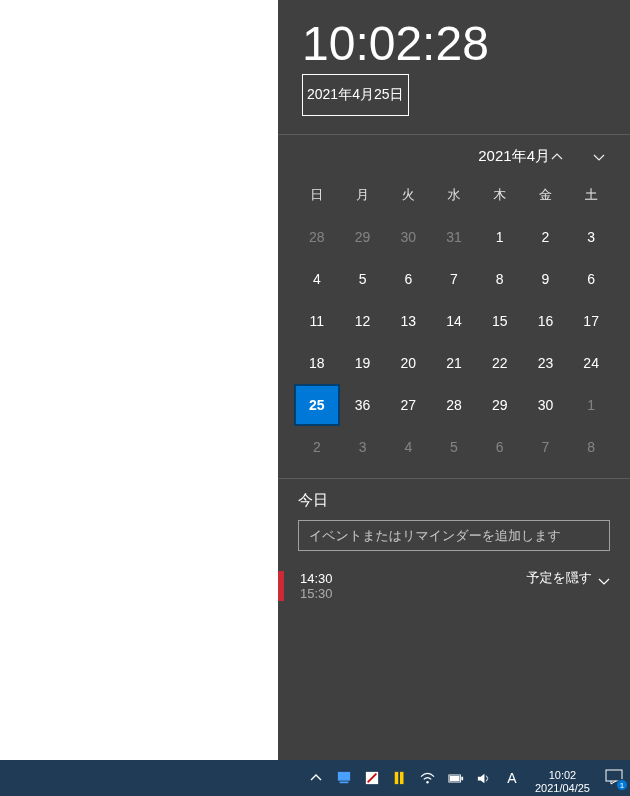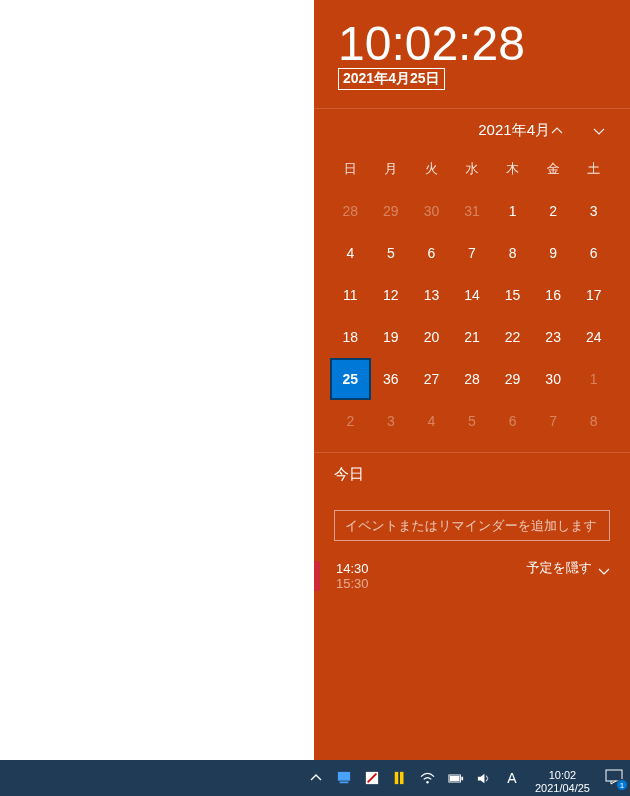--- a/index.html
+++ b/index.html
@@ -8,41 +8,40 @@
       height: 796px;
       background: #ffffff;
       font-family: "Segoe UI", "Yu Gothic UI", Meiryo, sans-serif;
       overflow: hidden;
       position: relative;
     }
     .flyout {
       position: absolute;
       right: 0;
       top: 0;
-      width: 316px;
+      width: 352px;
       height: 760px;
-      background: #c2410c;
+      background: #404040;
       color: #ffffff;
     }
     .clock-area {
       padding: 20px 24px 10px 24px;
     }
     .clock-time {
       font-size: 48px;
       font-weight: 200;
       letter-spacing: 0px;
       line-height: 1;
     }
     .clock-date {
       display: inline-block;
       font-size: 14px;
-      margin-top: 0;
+      margin-top: 6px;
       border: 1px solid #ffffff;
-      padding: 1px 4px;
-      font-weight: bold;
+      padding: 11px 4px;
     }
     .divider {
       border: none;
       border-top: 1px solid rgba(255,255,255,0.15);
       margin: 8px 0 0 0;
     }
     .month-row {
       display: flex;
       align-items: center;
       justify-content: flex-end;
@@ -77,21 +76,21 @@
       border: 2px solid #003e6e;
       line-height: 38px;
       font-weight: 600;
     }
     .agenda {
       margin-top: 10px;
       border-top: 1px solid rgba(255,255,255,0.15);
       padding: 12px 20px 0 20px;
       position: relative;
     }
-    .agenda-label { font-size: 15px; margin-bottom: 26px; }
+    .agenda-label { font-size: 15px; margin-bottom: 10px; }
     .event-input {
       width: 100%;
       border: 1px solid rgba(255,255,255,0.5);
       background: transparent;
       color: #ffffff;
       font-size: 13px;
       padding: 7px 10px;
       outline: none;
     }
     .event-input::placeholder { color: rgba(255,255,255,0.7); }

